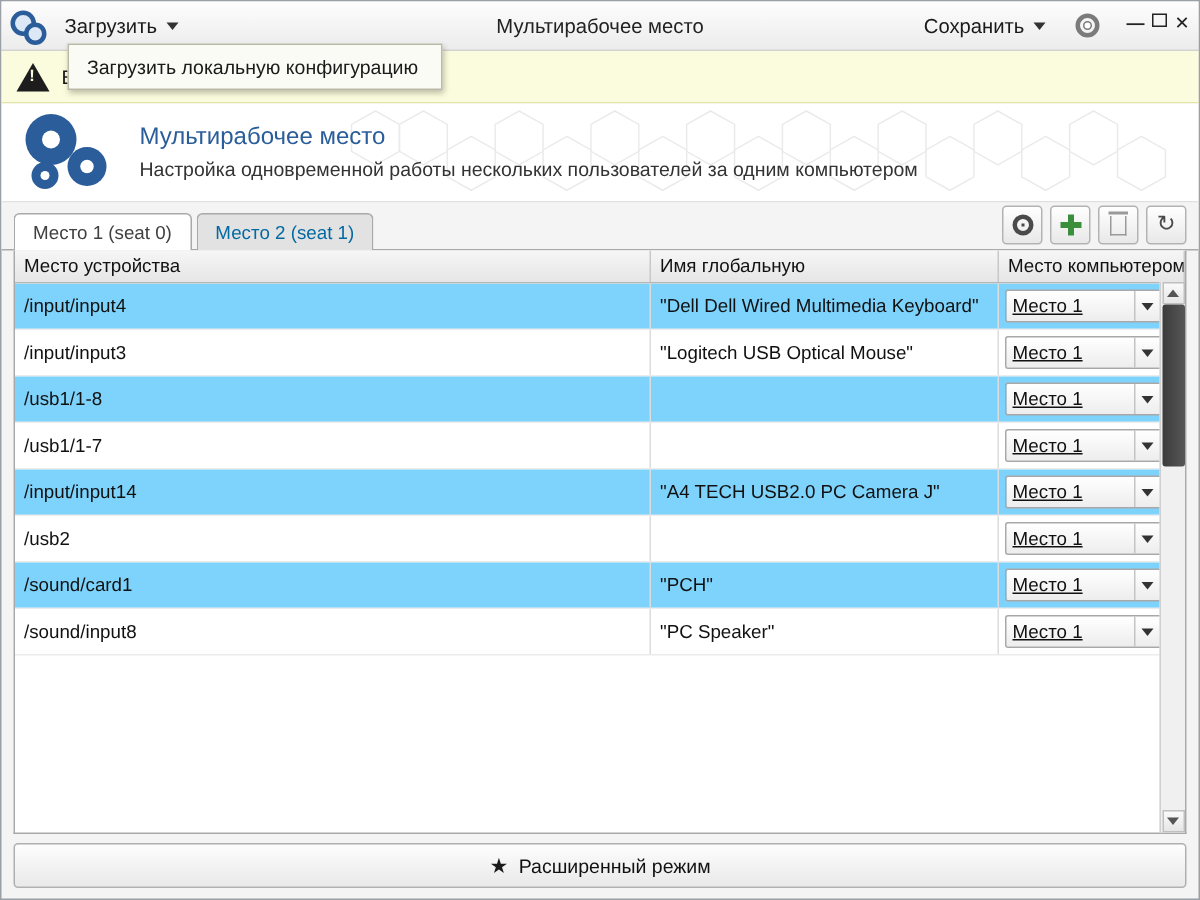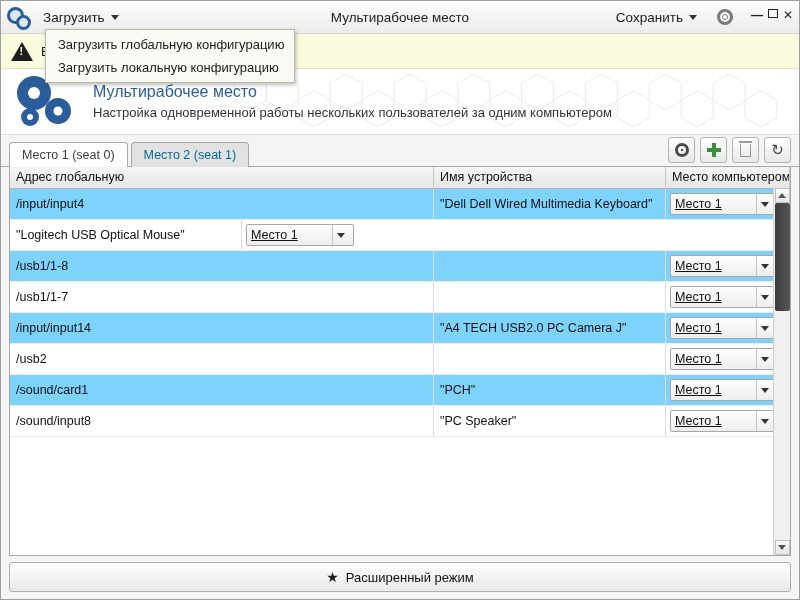--- a/index.html
+++ b/index.html
@@ -524,21 +524,20 @@
       <span class="gear-title"></span>
       <div class="win-controls">
         <span class="wc-min">—</span>
         <span class="wc-max"></span>
         <span>✕</span>
       </div>
     </div>
   </div>
 
   <div class="dropdown">
-    <div class="item">Загрузить глобальную конфигурацию</div>
     <div class="item">Загрузить локальную конфигурацию</div>
   </div>
 
   <div class="warnbar">
     <span class="warn-icon"></span>
     <span class="warn-text">В</span>
   </div>
 
   <div class="banner">
     <svg class="hexbg" viewBox="0 0 800 65" preserveAspectRatio="none">
@@ -593,40 +592,41 @@
           <span class="ic-trash"></span>
         </div>
       <div class="tbtn">
           <span class="ic-undo">↻</span>
         </div>
     </div>
   </div>
 
   <div class="tablewrap">
     <div class="thead">
-      <div class="th col-addr">Адрес глобальную</div>
-      <div class="th col-name">Имя устройства</div>
+      <div class="th col-addr">Место устройства</div>
+      <div class="th col-name">Имя глобальную</div>
       <div class="th col-seat">Место компьютером</div>
     </div>
 
     <div class="tbody">
       <div class="row odd">
         <div class="cell col-addr">/input/input4</div>
         <div class="cell col-name">"Dell Dell Wired Multimedia Keyboard"</div>
         <div class="cell col-seat">
           <div class="seat-select">
             <span class="lbl">Место 1</span>
             <span class="arrowbox">
                 <span class="caret"></span>
               </span>
           </div>
         </div>
       </div>
 
       <div class="row even">
+        <div class="cell col-addr">/input/input3</div>
         <div class="cell col-name">"Logitech USB Optical Mouse"</div>
         <div class="cell col-seat">
           <div class="seat-select">
             <span class="lbl">Место 1</span>
             <span class="arrowbox">
                 <span class="caret"></span>
               </span>
           </div>
         </div>
       </div>

